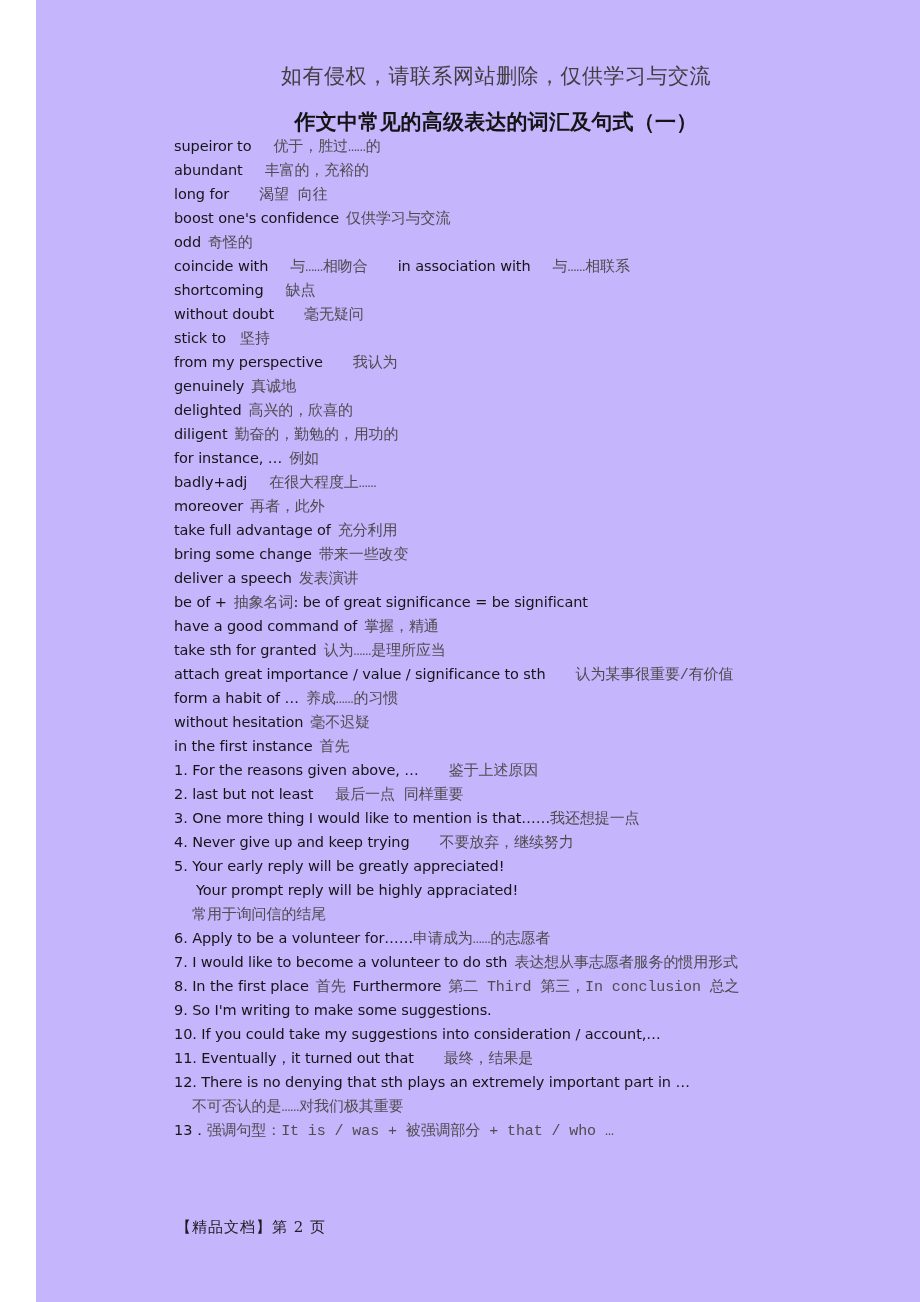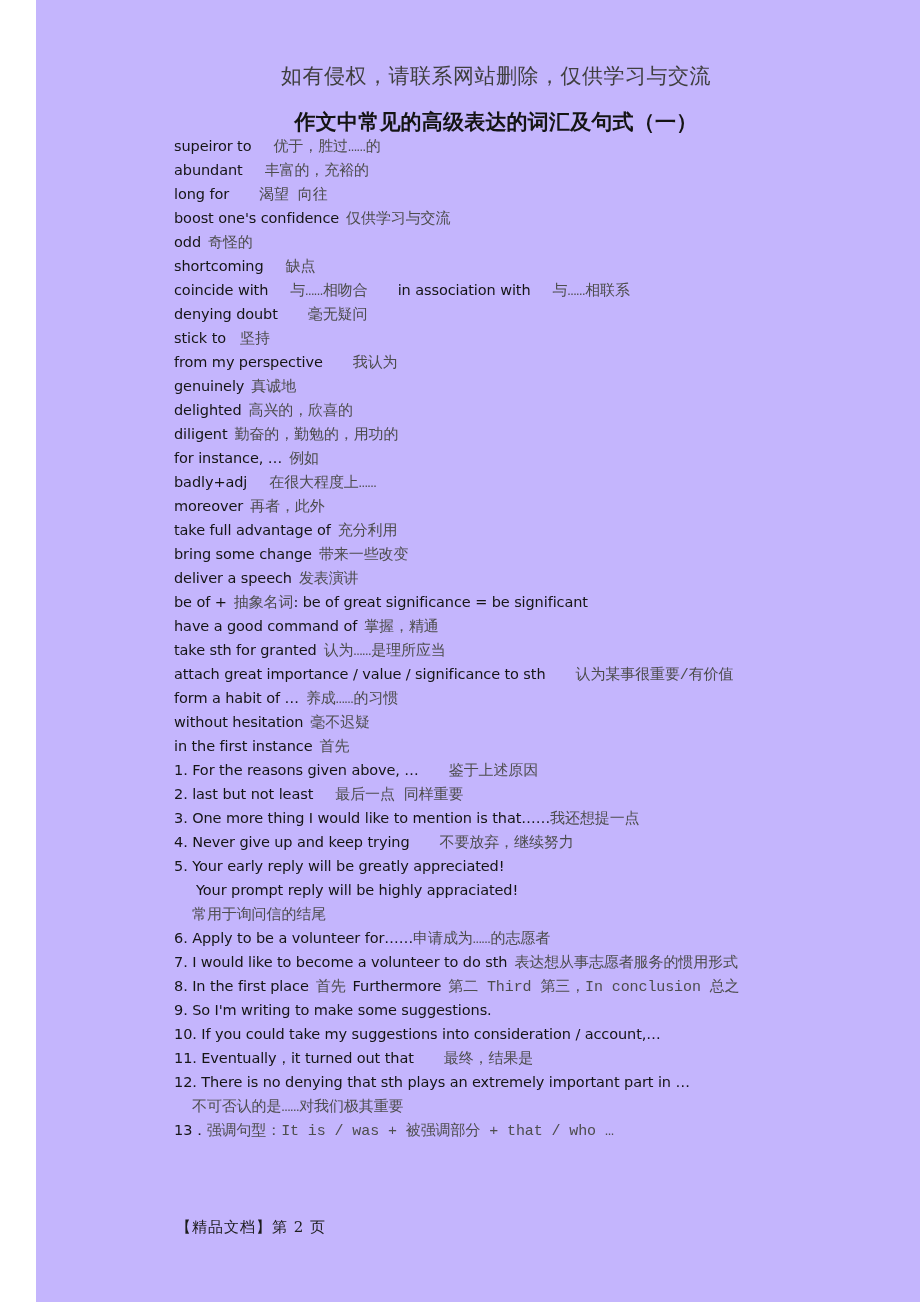--- a/index.html
+++ b/index.html
@@ -100,23 +100,23 @@
   <div class="watermark">如有侵权，请联系网站删除，仅供学习与交流</div>
 
   <div class="doc-title">作文中常见的高级表达的词汇及句式（一）</div>
 
   <div class="content">
       <div class="line"><span class="en">supeiror to</span><span class="sp3"></span><span class="cn">优于，胜过……的</span></div>
       <div class="line"><span class="en">abundant</span><span class="sp3"></span><span class="cn">丰富的，充裕的</span></div>
       <div class="line"><span class="en">long for</span><span class="sp4"></span><span class="cn">渴望   向往</span></div>
       <div class="line"><span class="en">boost one's confidence</span><span class="sp1"></span><span class="cn">仅供学习与交流</span></div>
       <div class="line"><span class="en">odd</span><span class="sp1"></span><span class="cn">奇怪的</span></div>
+      <div class="line"><span class="en">coincide with</span><span class="sp3"></span><span class="cn">与……相吻合</span><span class="sp4"></span><span class="en">in association with</span><span class="sp3"></span><span class="cn">与……相联系</span></div>
       <div class="line"><span class="en">shortcoming</span><span class="sp3"></span><span class="cn">缺点</span></div>
-      <div class="line"><span class="en">coincide with</span><span class="sp3"></span><span class="cn">与……相吻合</span><span class="sp4"></span><span class="en">in association with</span><span class="sp3"></span><span class="cn">与……相联系</span></div>
-      <div class="line"><span class="en">denying doubt</span><span class="sp4"></span><span class="cn">毫无疑问</span></div>
+      <div class="line"><span class="en">without doubt</span><span class="sp4"></span><span class="cn">毫无疑问</span></div>
       <div class="line"><span class="en">stick   to</span><span class="sp2"></span><span class="cn">坚持</span></div>
       <div class="line"><span class="en">from   my   perspective</span><span class="sp4"></span><span class="cn">我认为</span></div>
       <div class="line"><span class="en">genuinely</span><span class="sp1"></span><span class="cn">真诚地</span></div>
       <div class="line"><span class="en">delighted</span><span class="sp1"></span><span class="cn">高兴的，欣喜的</span></div>
       <div class="line"><span class="en">diligent</span><span class="sp1"></span><span class="cn">勤奋的，勤勉的，用功的</span></div>
       <div class="line"><span class="en">for   instance, …</span><span class="sp1"></span><span class="cn">例如</span></div>
       <div class="line"><span class="en">badly+adj</span><span class="sp3"></span><span class="cn">在很大程度上……</span></div>
       <div class="line"><span class="en">moreover</span><span class="sp1"></span><span class="cn">再者，此外</span></div>
       <div class="line"><span class="en">take   full   advantage   of</span><span class="sp1"></span><span class="cn">充分利用</span></div>
       <div class="line"><span class="en">bring some change</span><span class="sp1"></span><span class="cn">带来一些改变</span></div>

